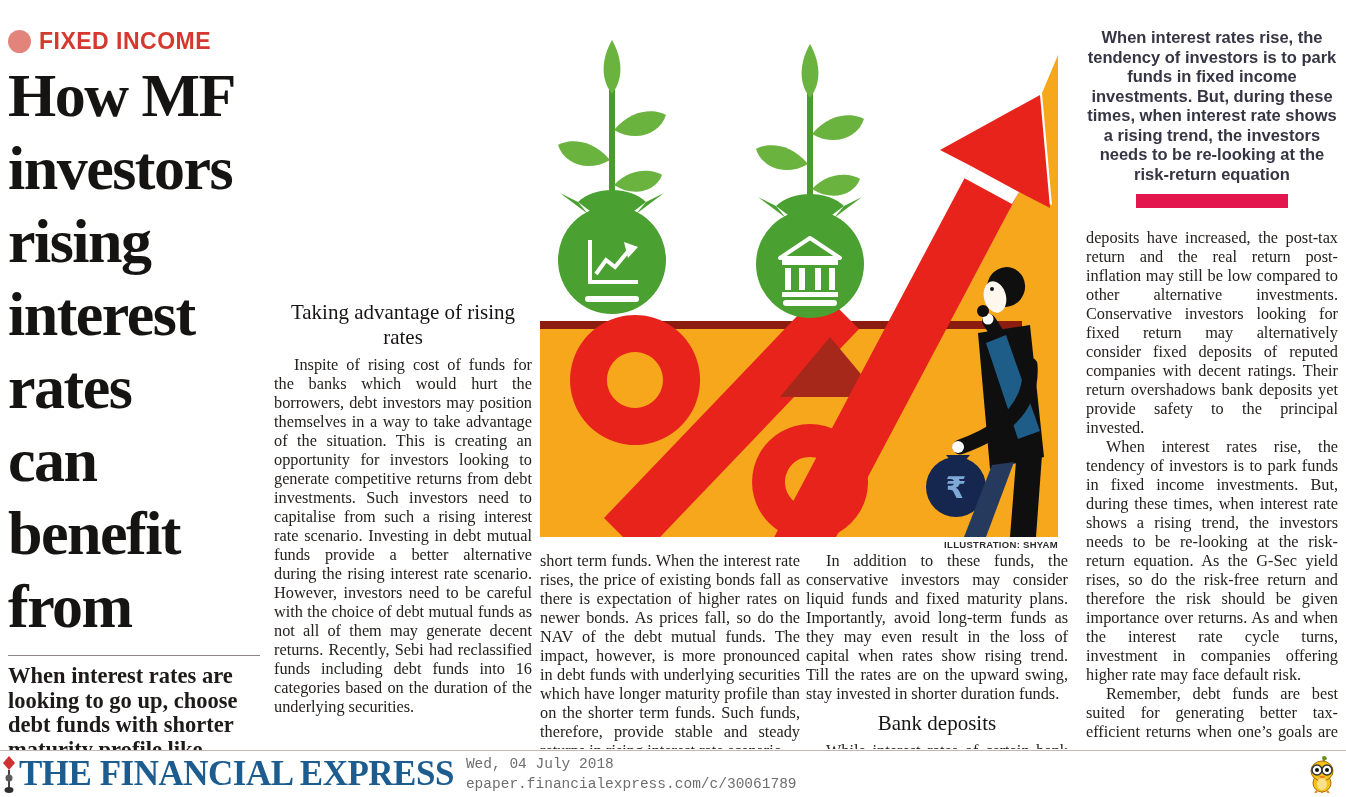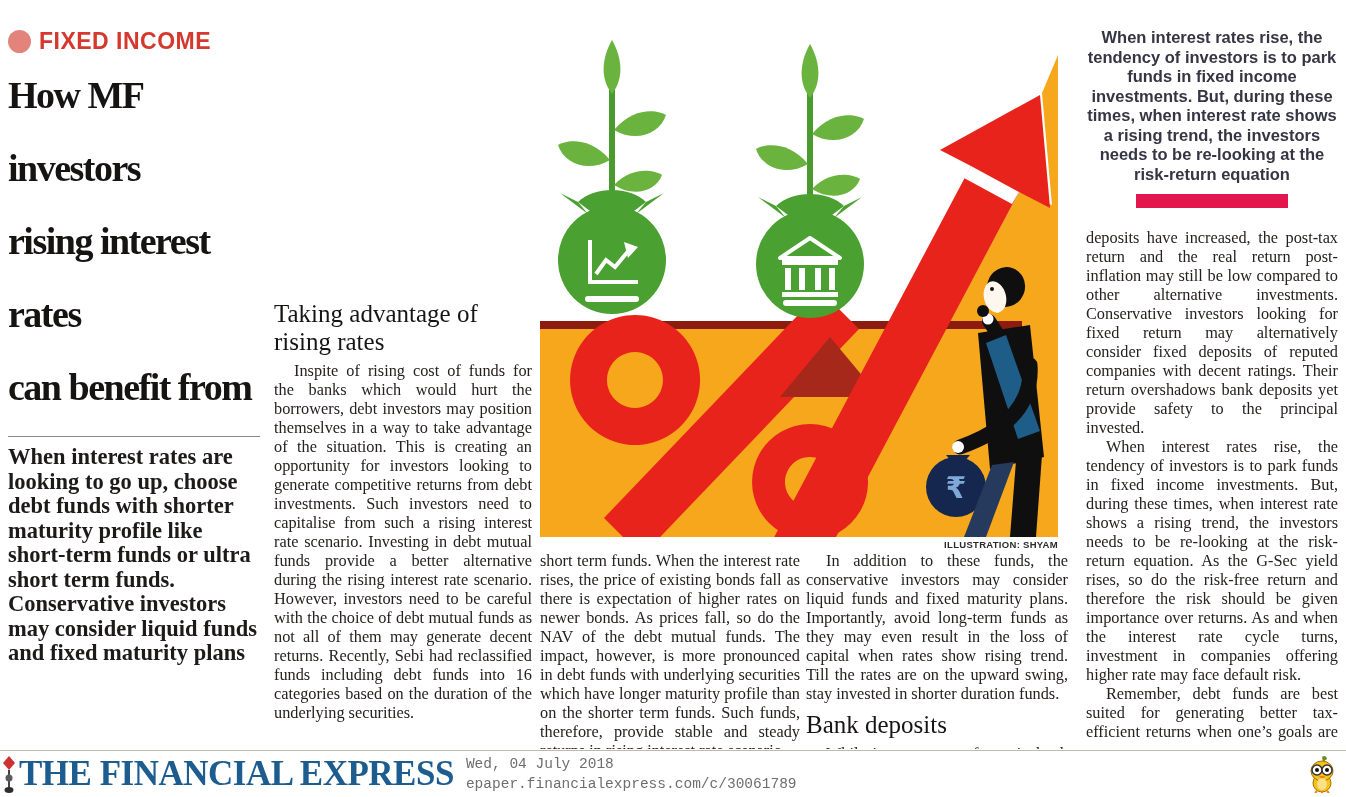--- a/index.html
+++ b/index.html
@@ -11,37 +11,37 @@
   }
   
   .col1 { position:absolute; left:8px; top:28px; width:252px; }
   .section-row { display:flex; align-items:center; gap:8px; margin-bottom:4px; }
   .bullet { width:23px; height:23px; border-radius:50%; background:#e2847b; flex:0 0 auto; }
   .section-label {
     font-family:"Liberation Sans", sans-serif; font-weight:bold;
     font-size:23px; letter-spacing:.5px; color:#d5382e;
   }
   .headline {
-    font-weight:bold; font-size:38px; line-height:73px;
+    font-weight:bold; font-size:62px; line-height:73px;
     letter-spacing:-1.5px; color:#161413; margin-top:2px;
   }
   .rule { border:none; border-top:1.5px solid #8e8685; margin:0; }
   .standfirst {
     font-weight:bold; font-size:22.5px; line-height:24.5px;
     color:#1d1a19; padding:8px 0 10px 0;
   }
   .bodytext {
     font-size:16.3px; line-height:19px; text-align:justify; color:#26211f;
   }
   .indent { text-indent:20px; }
   
   .col2 { position:absolute; left:274px; top:292px; width:258px; height:456px; overflow:hidden; }
   .col3 { position:absolute; left:540px; top:551px; width:260px; height:198px; overflow:hidden; }
   .col4 { position:absolute; left:806px; top:551px; width:262px; height:198px; overflow:hidden; }
-  .subhead { font-size:25px; color:#171514; margin:8px 0 5px 0; font-weight:normal; }
+  .subhead { font-size:21px; color:#171514; margin:8px 0 5px 0; font-weight:normal;text-align:center; }
   
   .illo { position:absolute; left:540px; top:35px; width:518px; height:502px; }
   .illo svg { display:block; }
   .illo-credit {
     position:absolute; left:540px; top:539px; width:518px; text-align:right;
     font-family:"Liberation Sans", sans-serif; font-weight:bold;
     font-size:9.5px; letter-spacing:.3px; color:#2b2b2b;
   }
   
   .col5 { position:absolute; left:1086px; top:28px; width:252px; height:716px; overflow:hidden; }

